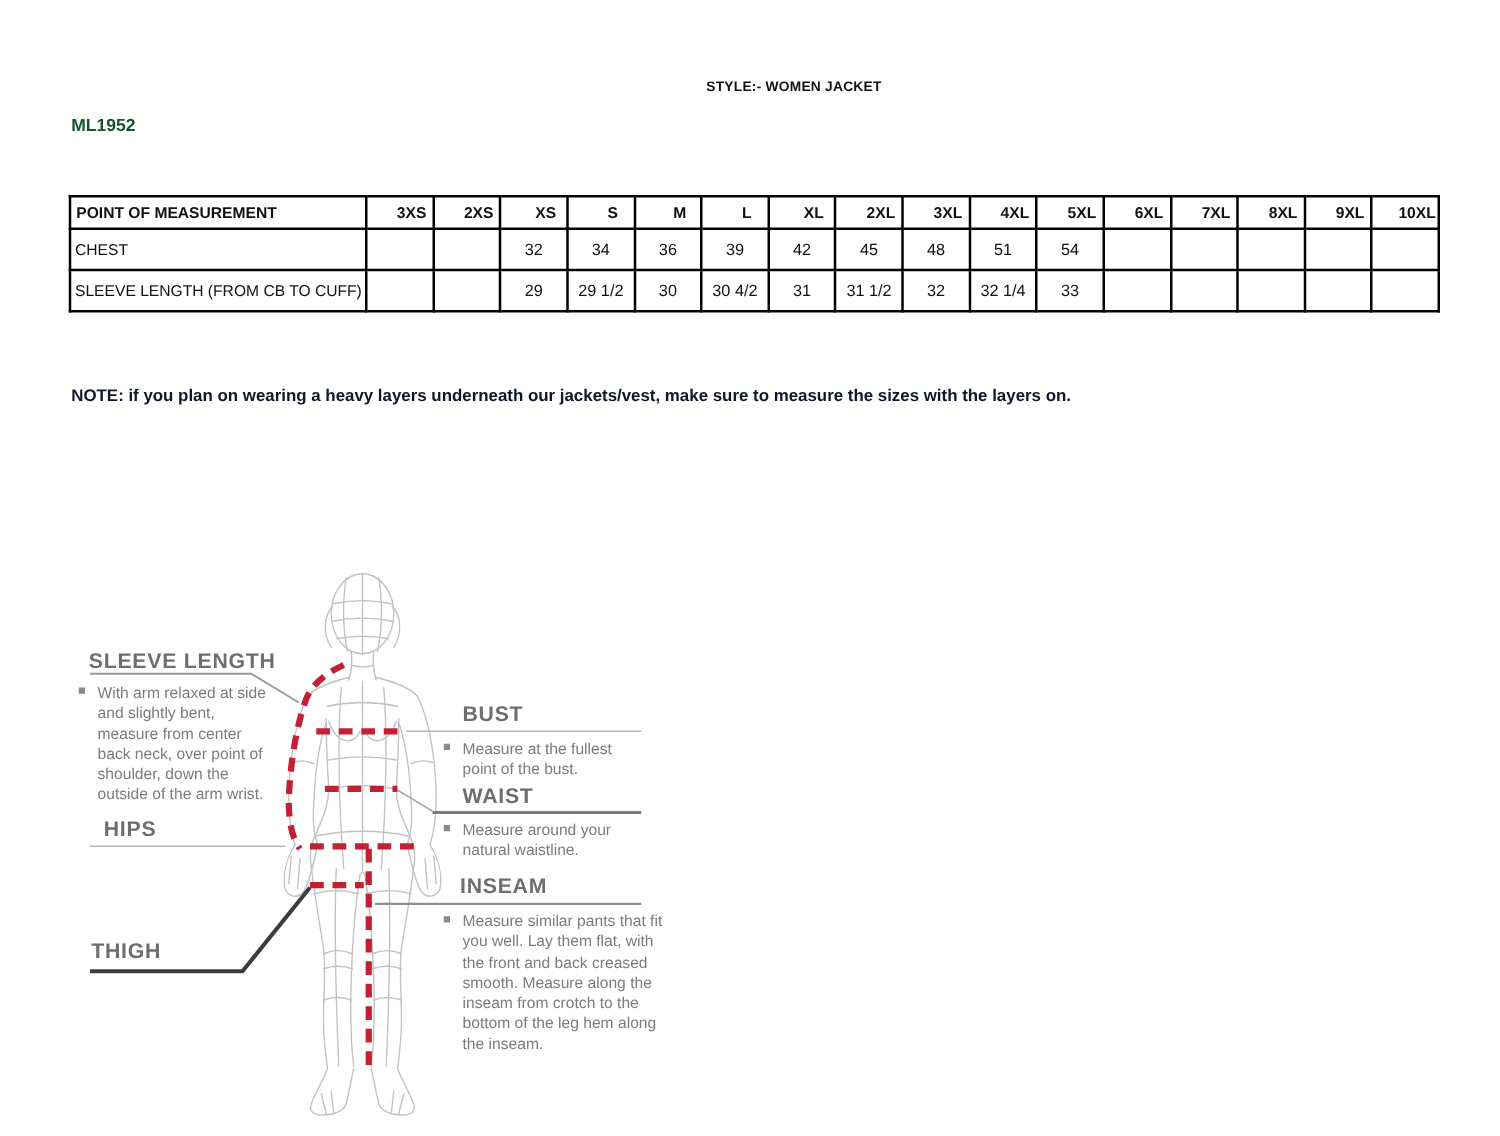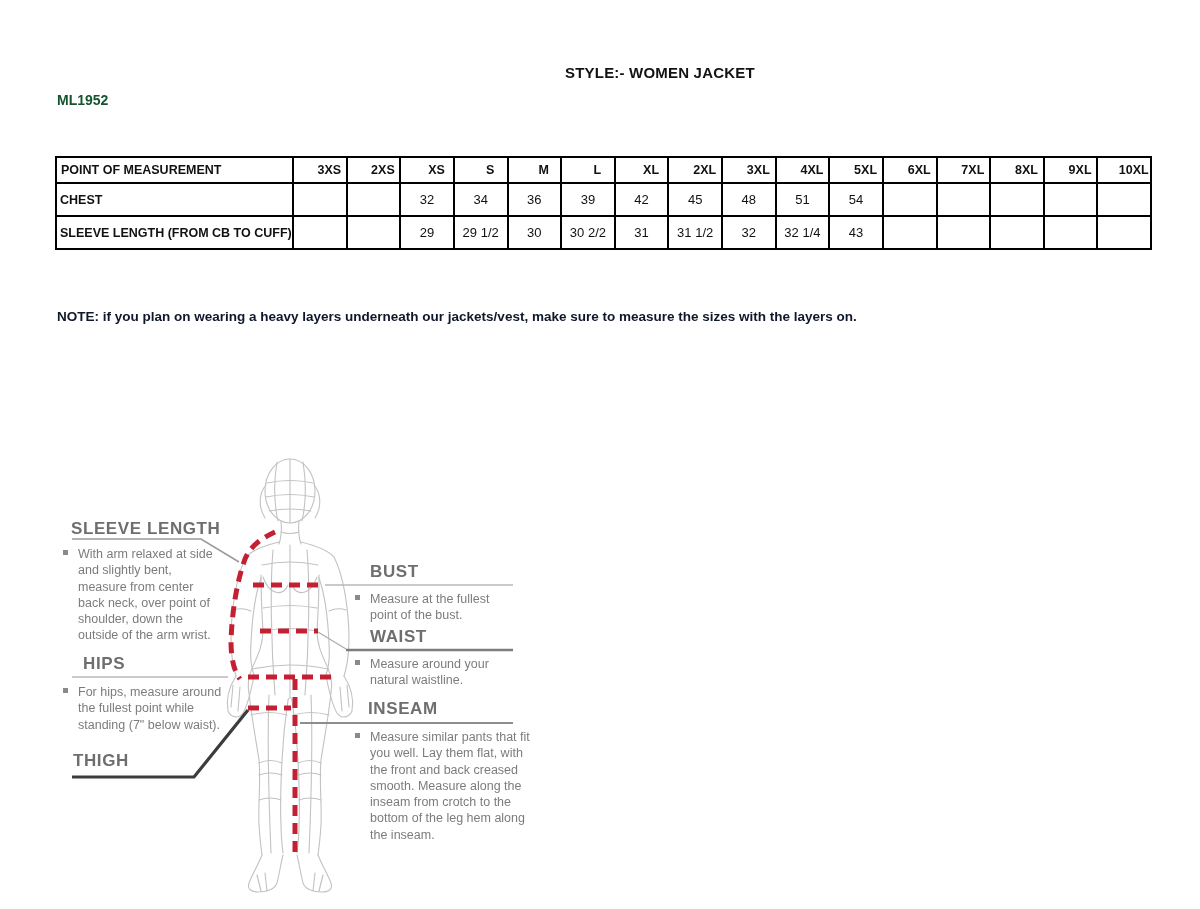--- a/index.html
+++ b/index.html
@@ -6,21 +6,21 @@
   .page{
     position:relative;
     width:1200px;height:909px;
     background:#ffffff;
     font-family:"Liberation Sans", sans-serif;
     color:#111;
     overflow:hidden;
   }
   .style-title{
     position:absolute;left:565px;top:64px;
-    font-size:15px;font-weight:700;color:#121212;letter-spacing:.2px;
+    font-size:11px;font-weight:700;color:#121212;letter-spacing:.2px;
   }
   .product-code{
     position:absolute;left:57px;top:92px;
     font-size:14px;font-weight:700;color:#14532d;
   }
   table.size-chart{
     position:absolute;left:55px;top:156px;
     width:1097px;
     border-collapse:collapse;table-layout:fixed;
     border:2px solid #0ea5e9;
@@ -28,21 +28,21 @@
   }
   table.size-chart th, table.size-chart td{
     border:2px solid #000;
     text-align:center;vertical-align:middle;
     padding:0 1px;
     overflow:hidden;white-space:nowrap;
   }
   table.size-chart thead th{height:24px;font-weight:700;font-size:12.5px;padding-left:20px;}
   table.size-chart thead th:first-child{text-align:left;padding-left:4px;}
   table.size-chart tbody th.rowlabel{
-    text-align:left;font-weight:700;padding-left:3px;font-size:12.5px;
+    text-align:left;font-weight:400;padding-left:3px;font-size:12.5px;
   }
   table.size-chart tbody tr{height:33px;}
   table.size-chart tbody td{font-weight:400;font-size:13px;}
   .note-text{
     position:absolute;left:57px;top:309px;
     font-size:13.5px;font-weight:700;color:#0f172a;
   }
   
   .diagram{
     position:absolute;left:55px;top:445px;width:485px;height:462px;
@@ -127,26 +127,26 @@
           <td></td>
           <td></td>
         </tr>
         <tr>
           <th class="rowlabel">SLEEVE LENGTH (FROM CB TO CUFF)</th>
           <td></td>
           <td></td>
           <td>29</td>
           <td>29 1/2</td>
           <td>30</td>
-          <td>30 2/2</td>
+          <td>30 4/2</td>
           <td>31</td>
           <td>31 1/2</td>
           <td>32</td>
           <td>32 1/4</td>
-          <td>43</td>
+          <td>33</td>
           <td></td>
           <td></td>
           <td></td>
           <td></td>
           <td></td>
         </tr>
       </tbody>
   </table>
 
   <div class="note-text">NOTE: if you plan on wearing a heavy layers underneath our jackets/vest, make sure to measure the sizes with the layers on.</div>
@@ -241,24 +241,20 @@
       </g>
     </svg>
 
     <div class="mg-heading t-sleeve-h">SLEEVE LENGTH</div>
     <div class="mg-text bulleted t-sleeve">
       <span class="sq-bullet"></span>
       <span>With arm relaxed at side and slightly bent, measure from center back neck, over point of shoulder, down the outside of the arm wrist.</span>
     </div>
 
     <div class="mg-heading t-hips-h">HIPS</div>
-    <div class="mg-text bulleted t-hips">
-      <span class="sq-bullet"></span>
-      <span>For hips, measure around the fullest point while standing (7" below waist).</span>
-    </div>
 
     <div class="mg-heading t-thigh-h">THIGH</div>
 
     <div class="mg-heading t-bust-h">BUST</div>
     <div class="mg-text bulleted t-bust">
       <span class="sq-bullet"></span>
       <span>Measure at the fullest point of the bust.</span>
     </div>
 
     <div class="mg-heading t-waist-h">WAIST</div>

